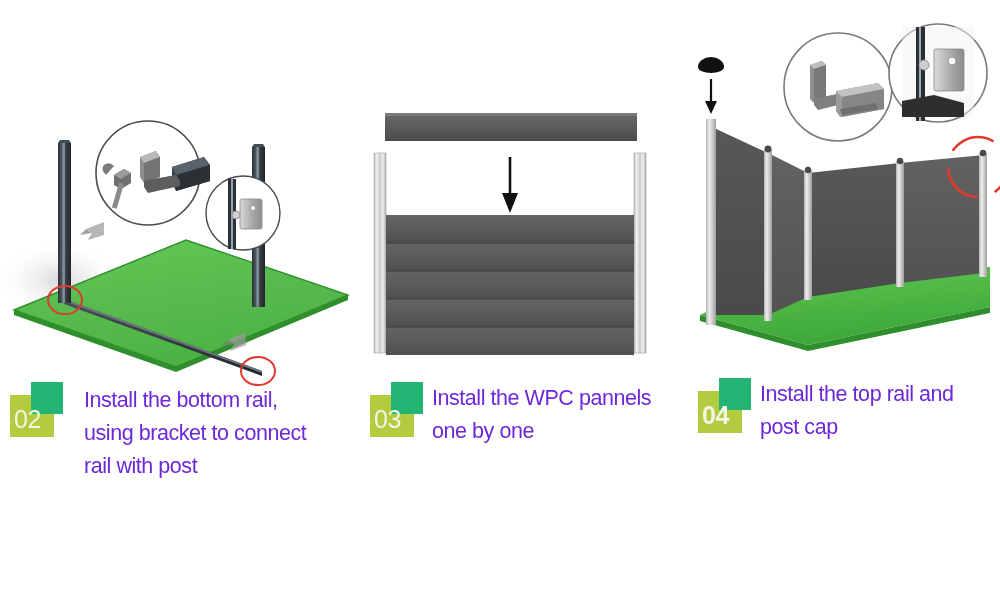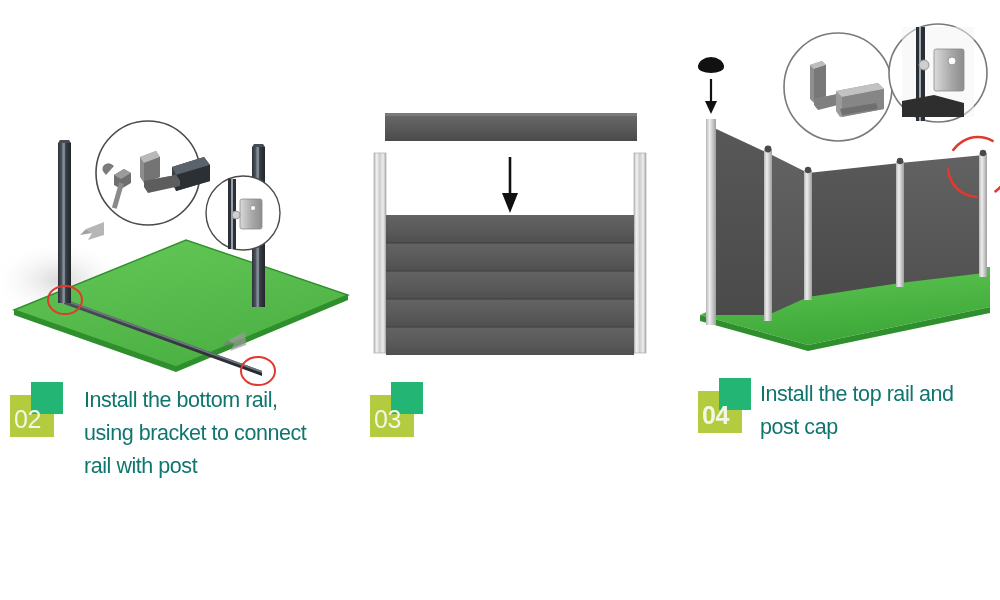--- a/index.html
+++ b/index.html
@@ -70,21 +70,21 @@
     box-sizing: border-box;
     font-size: 25px;
     color: #f2f6e2;
     font-family: "Liberation Sans", sans-serif;
     letter-spacing: -0.5px;
   }
   .caption-text {
     position: absolute;
     font-size: 21.5px;
     line-height: 33px;
-    color: #0f766e;
+    color: #6d28d9;
     font-family: "Liberation Sans", sans-serif;
     font-weight: 400;
     letter-spacing: -0.45px;
     white-space: pre-line;
   }
 
   
   #step-02 { left: 0px;   width: 360px; }
   #step-03 { left: 360px; width: 330px; }
   #step-04 { left: 690px; width: 310px; }
@@ -270,20 +270,22 @@
         </g>
       </svg>
     </div>
 
     <div class="badge">
       <div class="badge-olive"></div>
       <div class="badge-teal"></div>
       <div class="badge-num">03</div>
     </div>
 
+    <div class="caption-text">Install the WPC pannels
+one by one</div>
   </div>
 
   <div class="step" id="step-04">
 
     <div class="step-art" style="top:15px;height:350px;">
       <svg viewBox="0 0 310 350" width="310" height="350">
         <defs>
           <linearGradient id="g04ground" x1="0" y1="0" x2="0.3" y2="1">
             <stop offset="0%" stop-color="#5fc654"></stop>
             <stop offset="100%" stop-color="#3da838"></stop>

